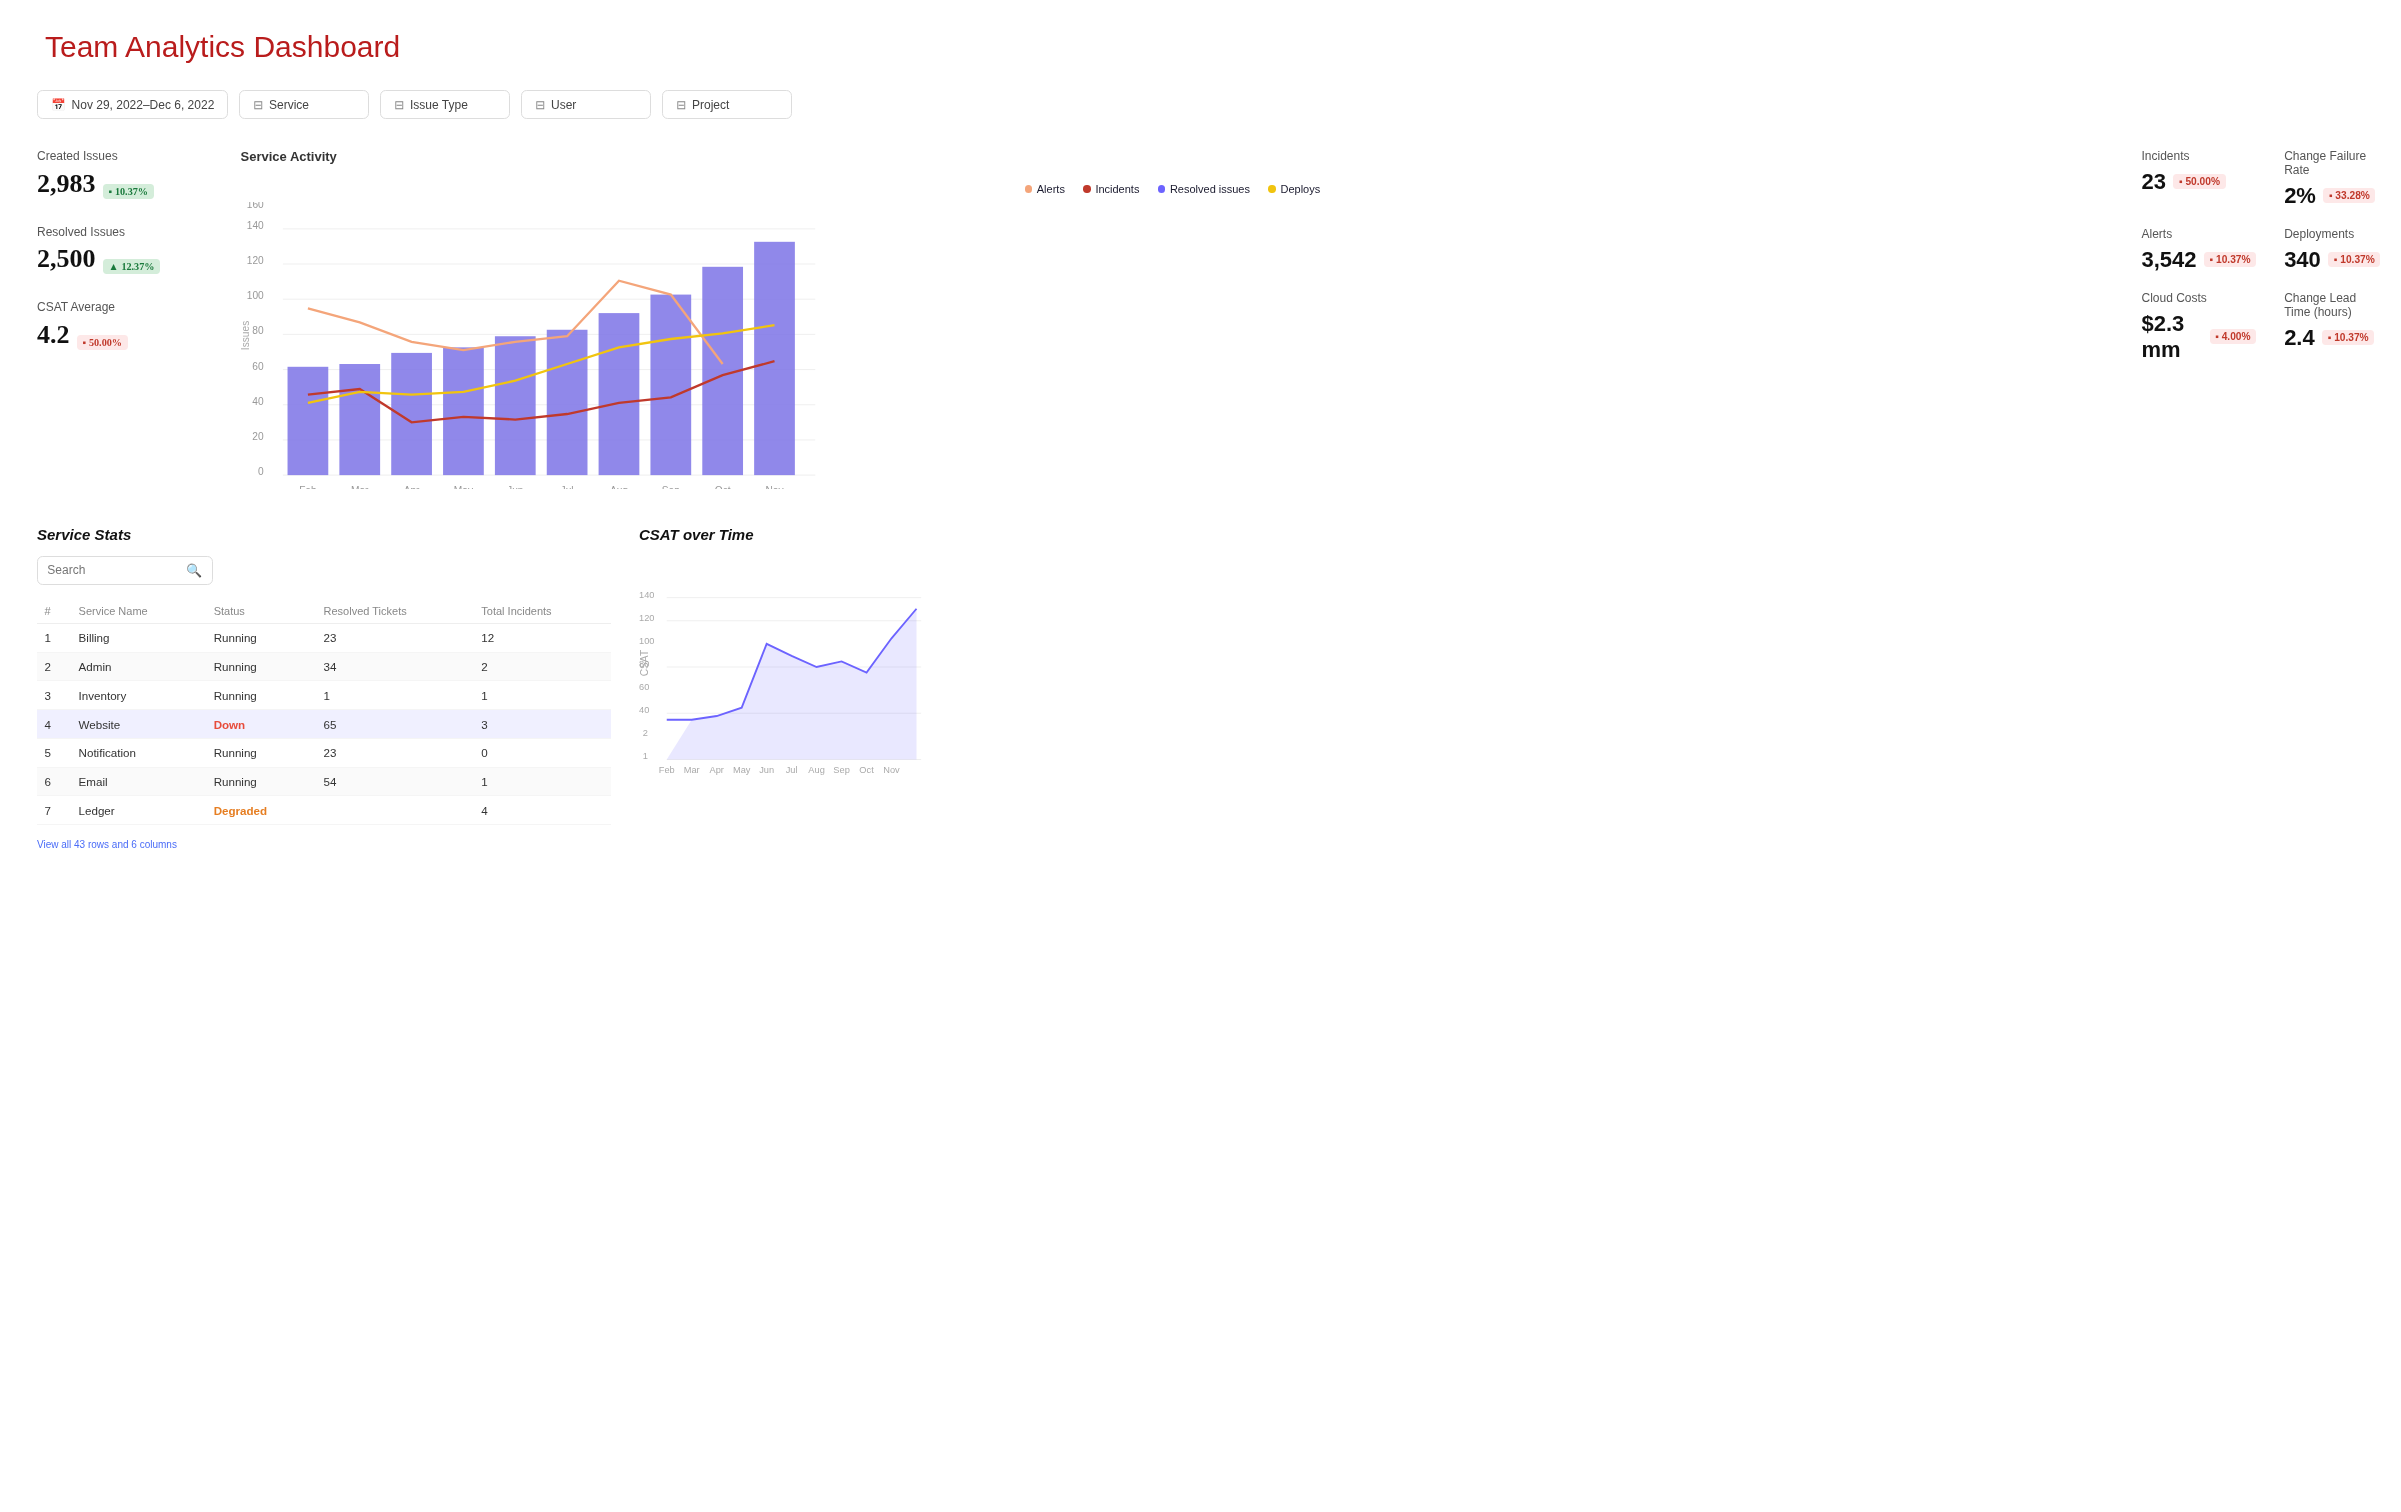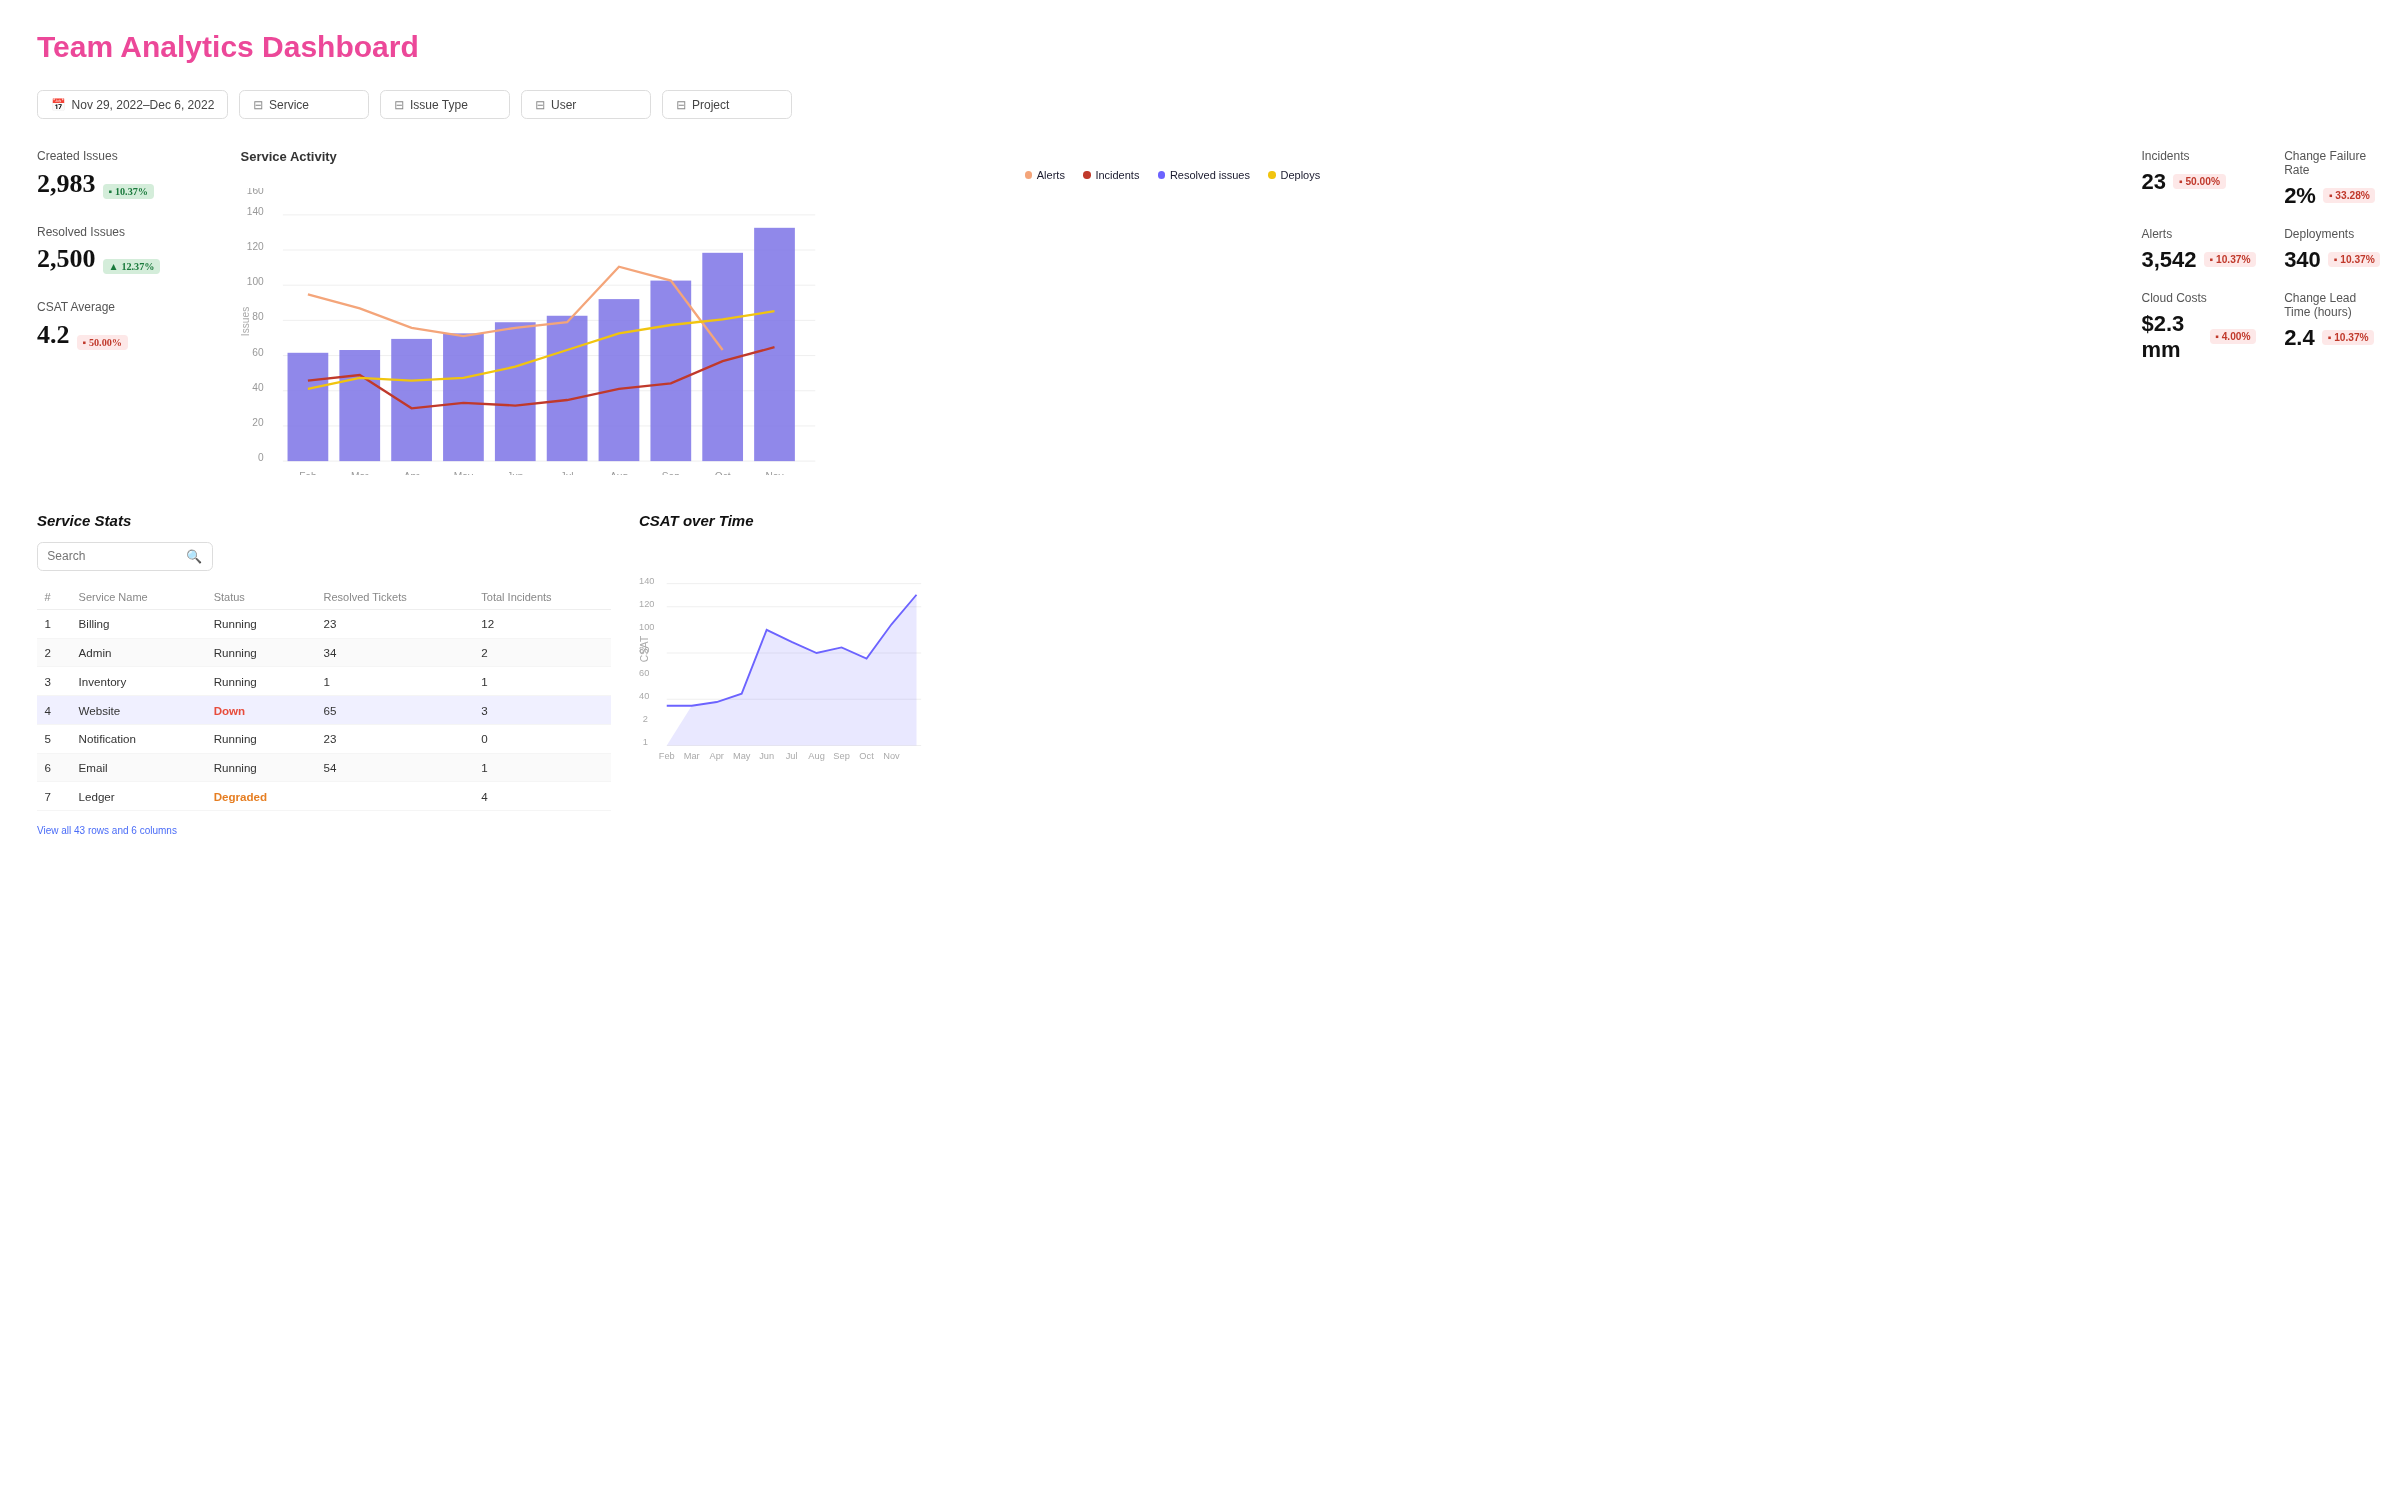--- a/index.html
+++ b/index.html
@@ -5,23 +5,24 @@
     * { box-sizing: border-box; margin: 0; padding: 0; }
     body {
       font-family: -apple-system, BlinkMacSystemFont, 'Segoe UI', sans-serif;
       background: #fff;
       color: #1a1a2e;
       padding: 30px 37px;
       font-size: 12px;
     }
     h1 {
       font-size: 30px;
-      font-weight: 700;
+      font-weight: 400;
       margin-bottom: 26px;
-      color: #ec4899;
+      color: #b91c1c;
+      margin-left: 8px;
     }
     .filters {
       display: flex;
       gap: 11px;
       margin-bottom: 30px;
       flex-wrap: wrap;
     }
     .filter-item {
       display: flex;
       align-items: center;
@@ -76,21 +77,21 @@
     }
     .badge-green { background: #d4edda; color: #1a7a3c; }
     .badge-red { background: #fde8e8; color: #c0392b; }
     .chart-area {
       padding: 0 18.5px;
     }
     .chart-title {
       font-size: 13px;
       font-weight: 600;
       color: #333;
-      margin-bottom: 5px;
+      margin-bottom: 19px;
     }
     .legend {
       display: flex;
       gap: 18.5px;
       justify-content: center;
       margin-bottom: 7.4px;
       font-size: 11px;
     }
     .legend-item {
       display: flex;

